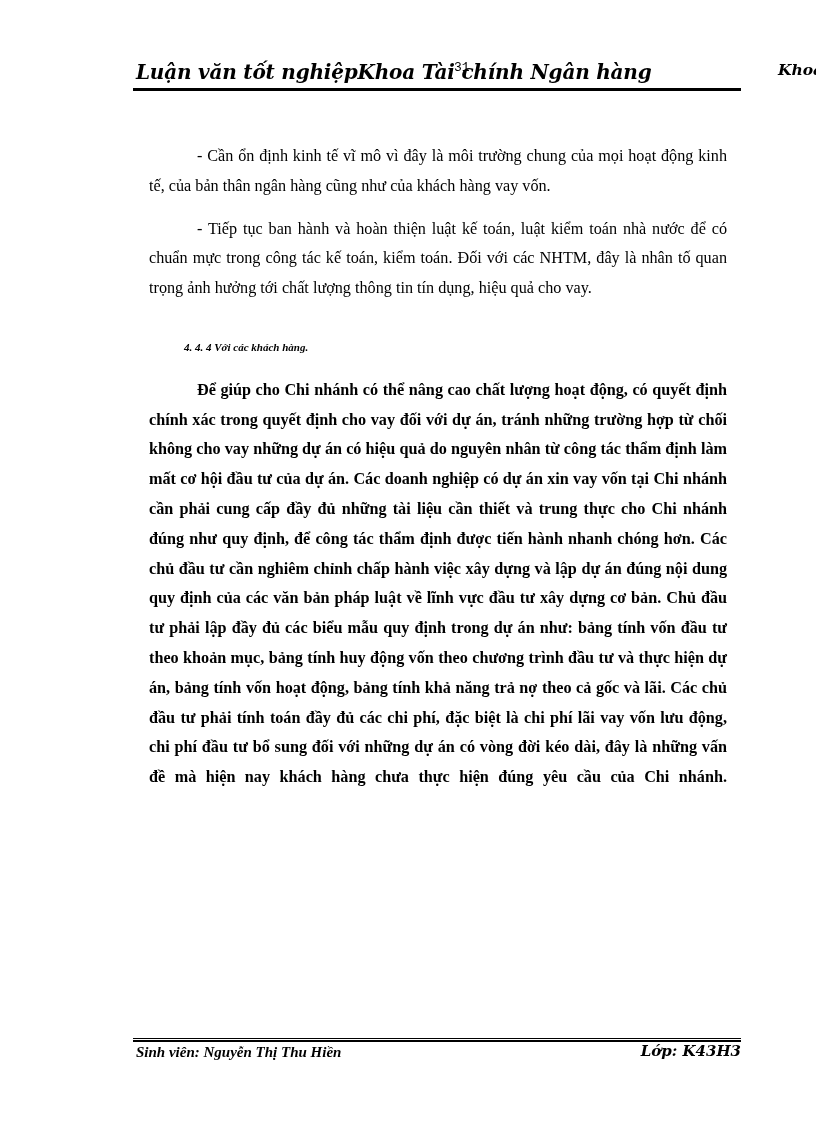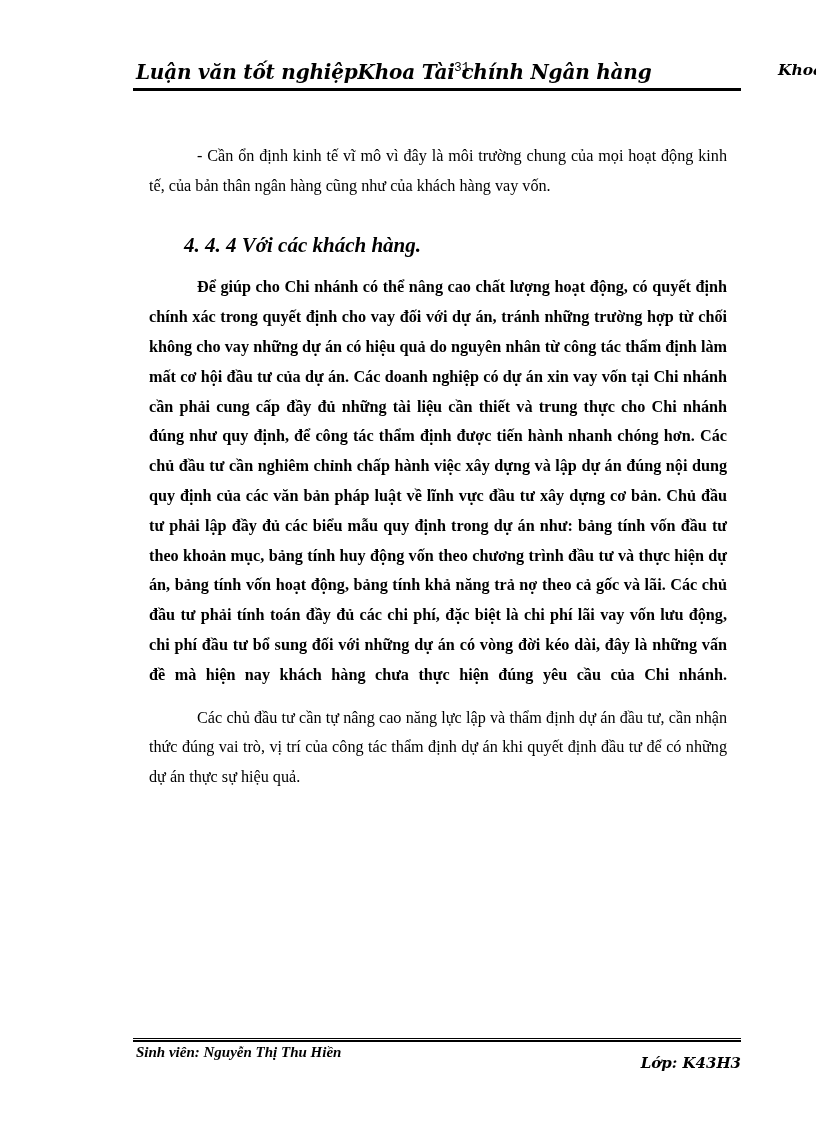--- a/index.html
+++ b/index.html
@@ -75,21 +75,21 @@
   }
   .para.force-justify-last {
     text-align-last: justify;
     font-weight: bold;
   }
   .heading {
     margin: 29px 0 8px 0;
     text-indent: 48px;
     font-weight: bold;
     font-style: italic;
-    font-size: 21px;
+    font-size: 11px;
     line-height: 29.8px;
   }
 
   .page-footer {
     position: absolute;
     left: 133px;
     top: 1038px;
     width: 608px;
     height: 30px;
   }
@@ -109,42 +109,42 @@
     top: 6px;
     font-family: Liberation Serif, serif;
     font-style: italic;
     font-weight: bold;
     font-size: 15px;
     white-space: nowrap;
   }
   .footer-right {
     position: absolute;
     right: 0;
-    top: 16px;
+    top: 4px;
     font-family: "DejaVu Serif", "Liberation Serif", serif;
     font-style: italic;
     font-weight: bold;
     font-size: 15px;
     white-space: nowrap;
   }
 </style>
 </head>
 <body>
 
 <div class="page-header">
   <span class="header-title">Luận văn tốt nghiệpKhoa  Tài chính Ngân hàng</span>
   <span class="page-number">31</span>
   <div class="header-rule"></div>
 </div>
 <span class="header-right">Khoa</span>
 
 <div class="content">
   <p class="para">-  Cần ổn định kinh tế vĩ mô vì đây là môi trường chung của mọi hoạt động kinh tế, của bản thân ngân hàng cũng như của khách hàng vay vốn.</p>
+  <p class="para">-  Tiếp tục ban hành và hoàn thiện luật kế toán, luật kiểm toán nhà nước để có chuẩn mực trong công tác kế toán, kiểm toán. Đối với các NHTM, đây là nhân tố quan trọng ảnh hưởng tới chất lượng thông tin tín dụng, hiệu quả cho vay.</p>
   <p class="heading">4. 4. 4 Với các khách hàng.</p>
   <p class="para force-justify-last">Để giúp cho Chi nhánh có thể nâng cao chất lượng hoạt động, có quyết định chính xác trong quyết định cho vay đối với dự án, tránh những trường hợp từ chối không cho vay những dự án có hiệu quả do nguyên nhân từ công tác thẩm định làm mất cơ hội đầu tư của dự án. Các doanh nghiệp có dự án xin vay vốn tại Chi nhánh cần phải cung cấp đầy đủ những tài liệu cần thiết và trung thực cho Chi nhánh đúng như quy định, để công tác thẩm định được tiến hành nhanh chóng hơn. Các chủ đầu tư cần nghiêm chỉnh chấp hành việc xây dựng và lập dự án đúng nội dung quy định của các văn bản pháp luật về lĩnh vực đầu tư xây dựng cơ bản. Chủ đầu tư phải lập đầy đủ các biểu mẫu quy định trong dự án như: bảng tính vốn đầu tư theo khoản mục, bảng tính huy động vốn theo chương trình đầu tư và thực hiện dự án, bảng tính vốn hoạt động, bảng tính khả năng trả nợ theo cả gốc và lãi. Các chủ đầu tư phải tính toán đầy đủ các chi phí, đặc biệt là chi phí lãi vay vốn lưu động, chi phí đầu tư bổ sung đối với những dự án có vòng đời kéo dài, đây là những vấn đề mà hiện nay khách hàng chưa thực hiện đúng yêu cầu của Chi nhánh.</p>
-  <p class="para">Các chủ đầu tư cần tự nâng cao năng lực lập và thẩm định dự án đầu tư, cần nhận thức đúng vai trò, vị trí của công tác thẩm định dự án khi quyết định đầu tư để có những dự án thực sự hiệu quả.</p>
 </div>
 
 <div class="page-footer">
   <div class="footer-rule"></div>
   <span class="footer-left">Sinh viên: Nguyễn  Thị Thu Hiền</span>
   <span class="footer-right">Lớp: K43H3</span>
 </div>
 
 </body></html>

